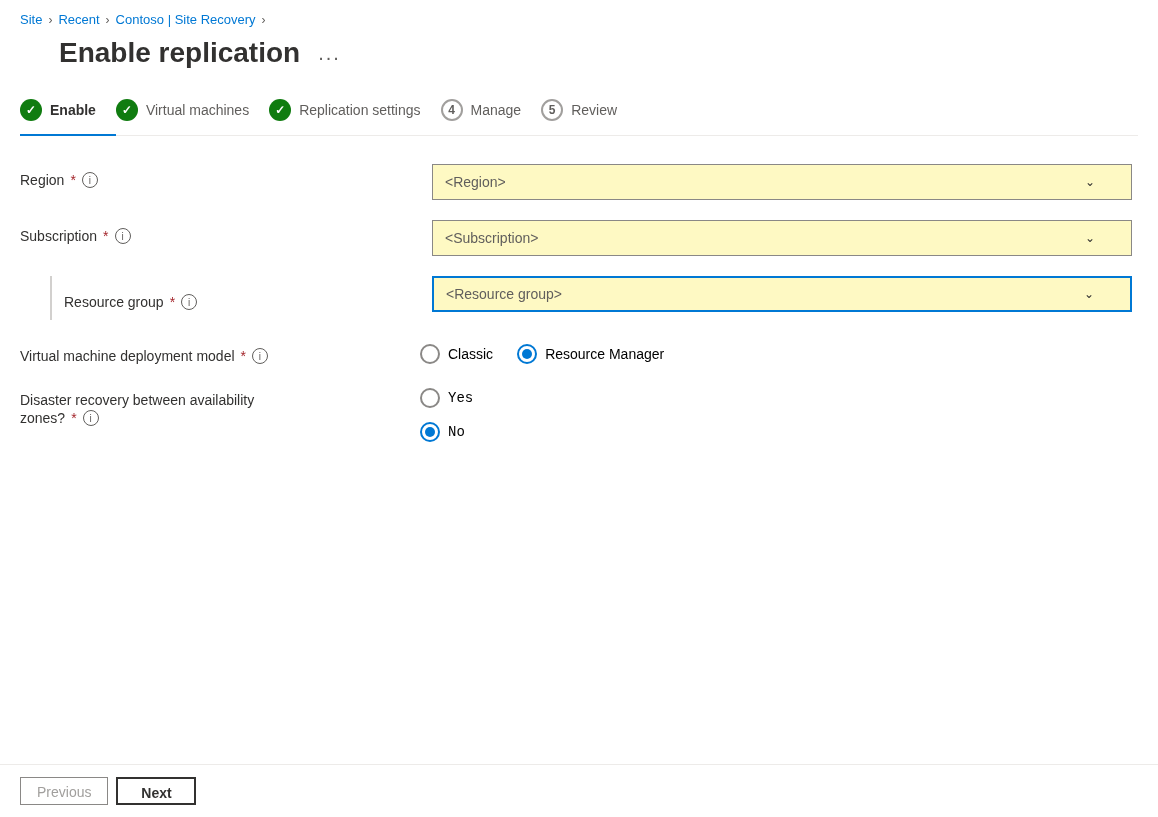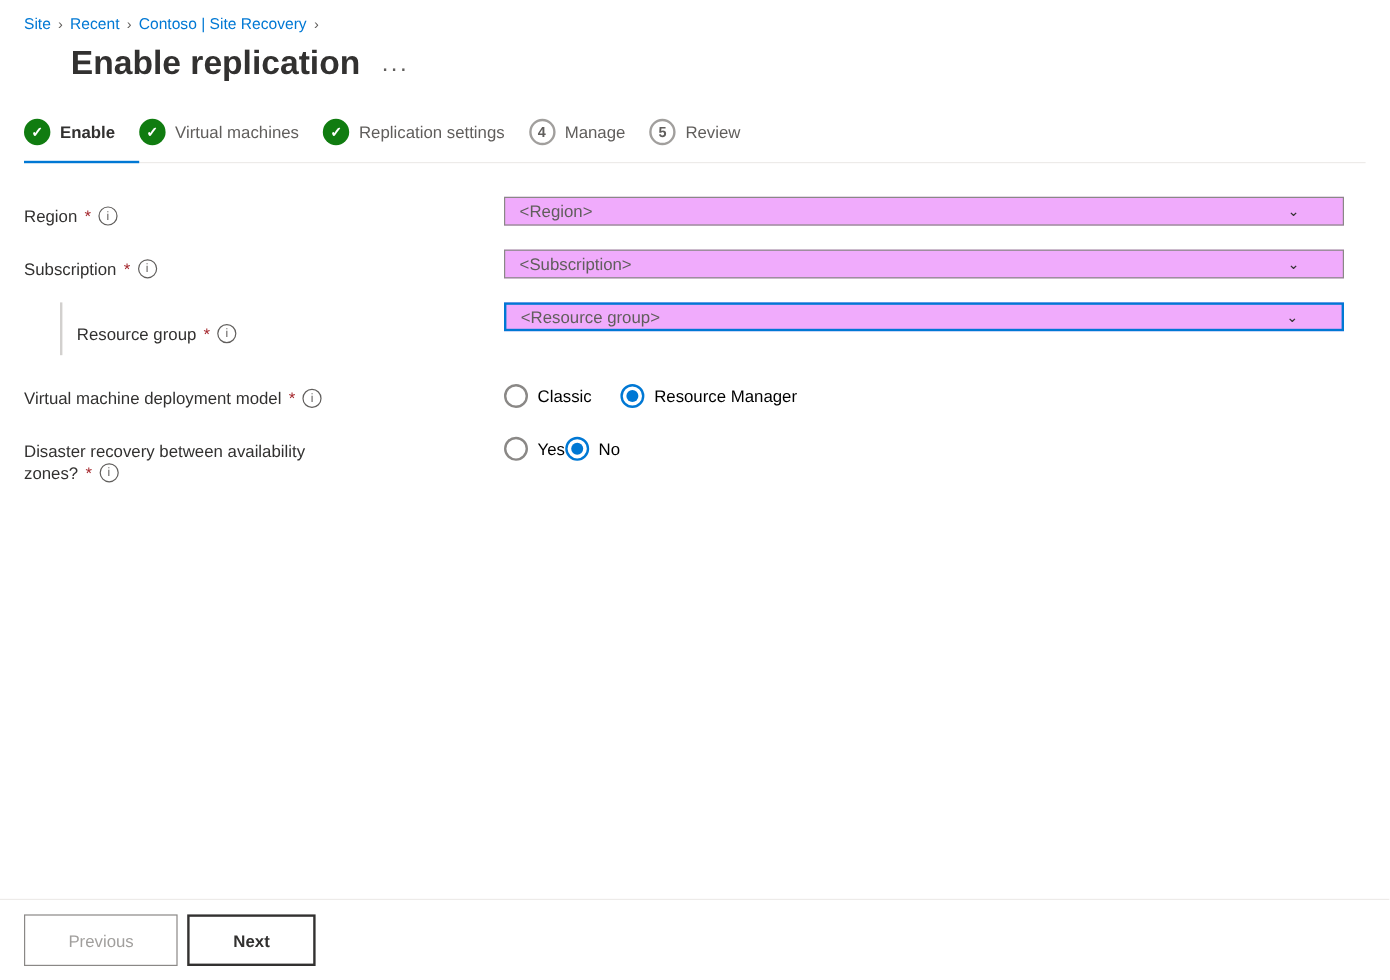--- a/index.html
+++ b/index.html
@@ -151,26 +151,27 @@
     .form-control {
       flex: 1;
       position: relative;
     }
     .select-box {
       width: 100%;
       border: 1px solid #8a8886;
       padding: 7px 36px 7px 12px;
       font-size: 14px;
       color: #605e5c;
-      background: #f0abfc;
+      background: #fef9c3;
       cursor: pointer;
       display: flex;
       align-items: center;
       justify-content: space-between;
-      height: 24px;
+      height: 36px;
+      margin-left: 12px;
     }
     .select-box.focused {
       border-color: #0078d4;
       border-width: 2px;
     }
     .chevron-down {
       font-size: 12px;
       color: #323130;
       flex-shrink: 0;
     }
@@ -208,21 +209,24 @@
       background: #0078d4;
     }
     .radio-label {
       font-size: 14px;
       color: #000000;
     }
 
     
     .radio-group-vertical {
       display: flex;
+      flex-direction: column;
+      gap: 14px;
       padding-top: 4px;
+      font-family: Liberation Mono, monospace;
     }
 
     
     .form-label-multiline {
       flex-direction: column;
       align-items: flex-start;
       gap: 2px;
     }
     .form-label-multiline .label-line {
       display: flex;
@@ -232,28 +236,28 @@
 
     
     .footer {
       border-top: 1px solid #edebe9;
       padding: 12px 20px;
       display: flex;
       gap: 8px;
       background: #fff;
     }
     .btn {
-      padding: 6px 36px;
+      padding: 6px 16px;
       font-size: 14px;
       cursor: pointer;
       border: 1px solid #8a8886;
       background: #fff;
       color: #323130;
       min-width: 80px;
-      height: 43px;
+      height: 28px;
     }
     .btn.disabled {
       color: #a19f9d;
       cursor: not-allowed;
     }
     .btn.primary {
       background: #fff;
       border: 2px solid #323130;
       font-weight: 600;
     }

